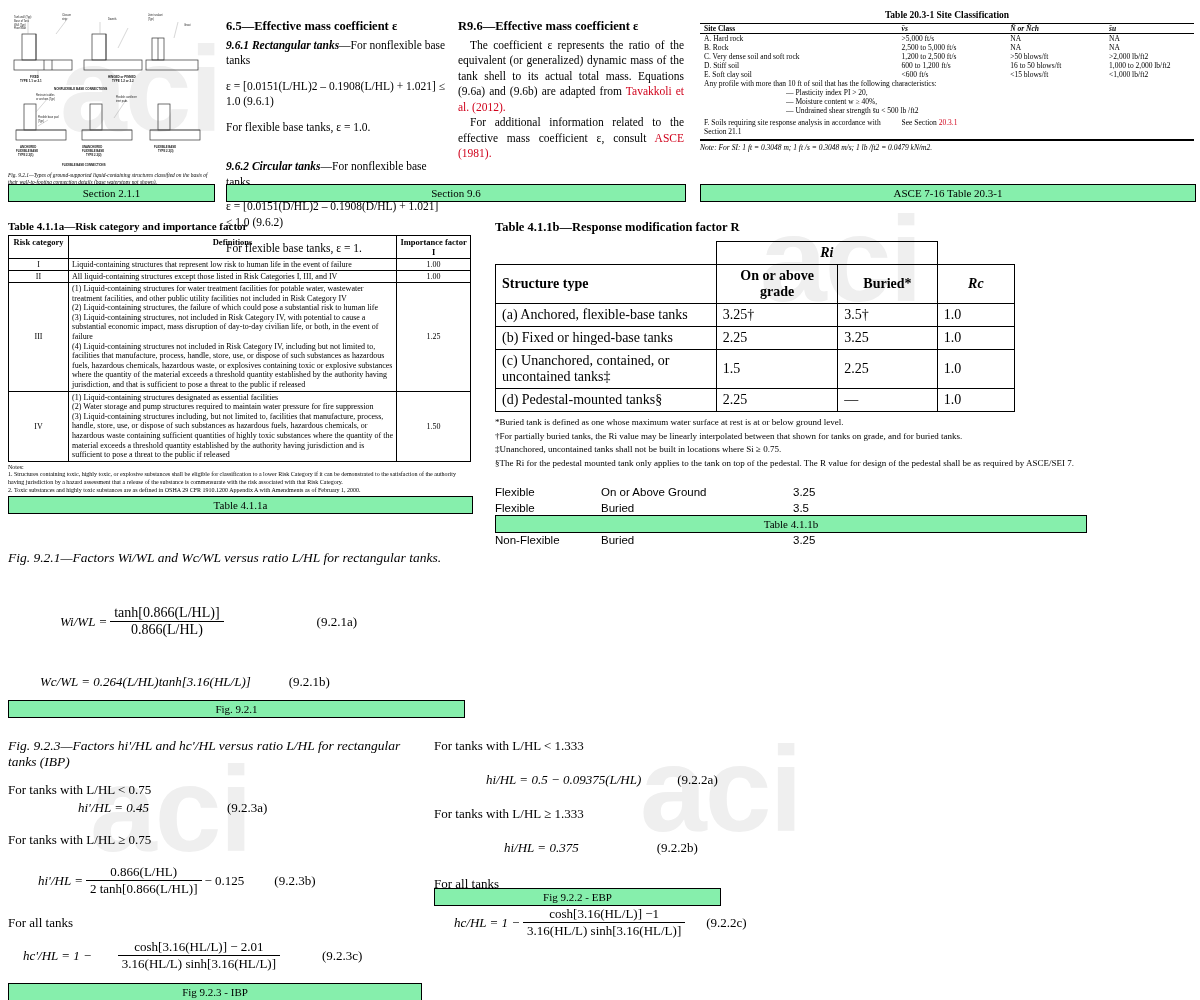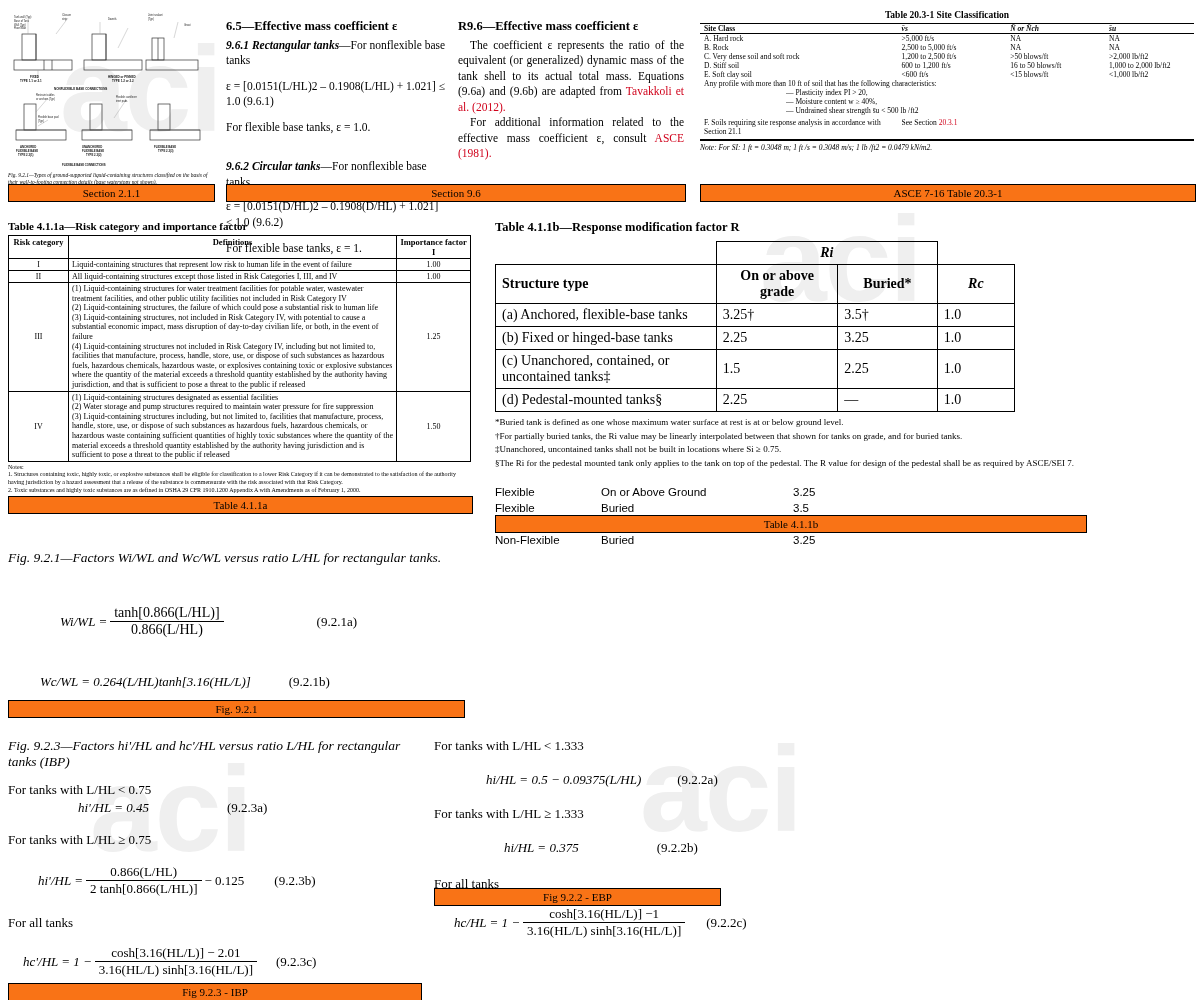--- a/index.html
+++ b/index.html
@@ -14,21 +14,21 @@
     letter-spacing:-2px;
   }
   .wm1{left:60px;top:20px;font-size:120px;}
   .wm2{left:760px;top:190px;font-size:120px;}
   .wm3{left:90px;top:740px;font-size:120px;}
   .wm4{left:640px;top:720px;font-size:120px;}
   .layer{position:relative;z-index:1;}
   .abs{position:absolute;}
   .cap-box{
     border:1px solid #000;text-align:center;font-size:11px;
-    font-family:"Liberation Serif",serif;padding:2px 0;background:#f97316;
+    font-family:"Liberation Serif",serif;padding:2px 0;background:#86efac;
   }
   .sec-title{font-weight:bold;font-size:12.5px;}
   .it{font-style:italic;}
   .bd{font-weight:bold;}
   .red{color:#d0021b;}
   table{border-collapse:collapse;}
   .tbl-411a{width:463px;font-size:8px;font-family:"Liberation Serif",serif;}
   .tbl-411a th,.tbl-411a td{border:1px solid #000;padding:1px 3px;vertical-align:top;}
   .tbl-411a th{text-align:center;font-size:8.5px;}
   .tbl-411a td.c{text-align:center;vertical-align:middle;}
@@ -390,21 +390,21 @@
   <div style="margin-top:16px;display:flex;align-items:center;">
     <span style="margin-left:30px;font-style:italic;">hi'/HL =</span>
     <span class="frac" style="font-size:13px;">
       <span class="num">0.866(L/HL)</span>
       <span class="den">2 tanh[0.866(L/HL)]</span>
     </span>
     <span>− 0.125</span>
     <span style="margin-left:30px;">(9.2.3b)</span>
   </div>
   <div style="margin-top:18px;">For all tanks</div>
-  <div style="margin-top:14px;display:flex;align-items:center;">
+  <div style="margin-top:8px;display:flex;align-items:center;gap:23px;">
     <span style="margin-left:15px;font-style:italic;">hc'/HL = 1 −</span>
     <span class="frac" style="font-size:13px;">
       <span class="num">cosh[3.16(HL/L)] − 2.01</span>
       <span class="den">3.16(HL/L) sinh[3.16(HL/L)]</span>
     </span>
     <span style="margin-left:16px;">(9.2.3c)</span>
   </div>
 </div>
 <div class="abs cap-box" style="left:8px;top:983px;width:412px;">Fig 9.2.3 - IBP</div>
 

